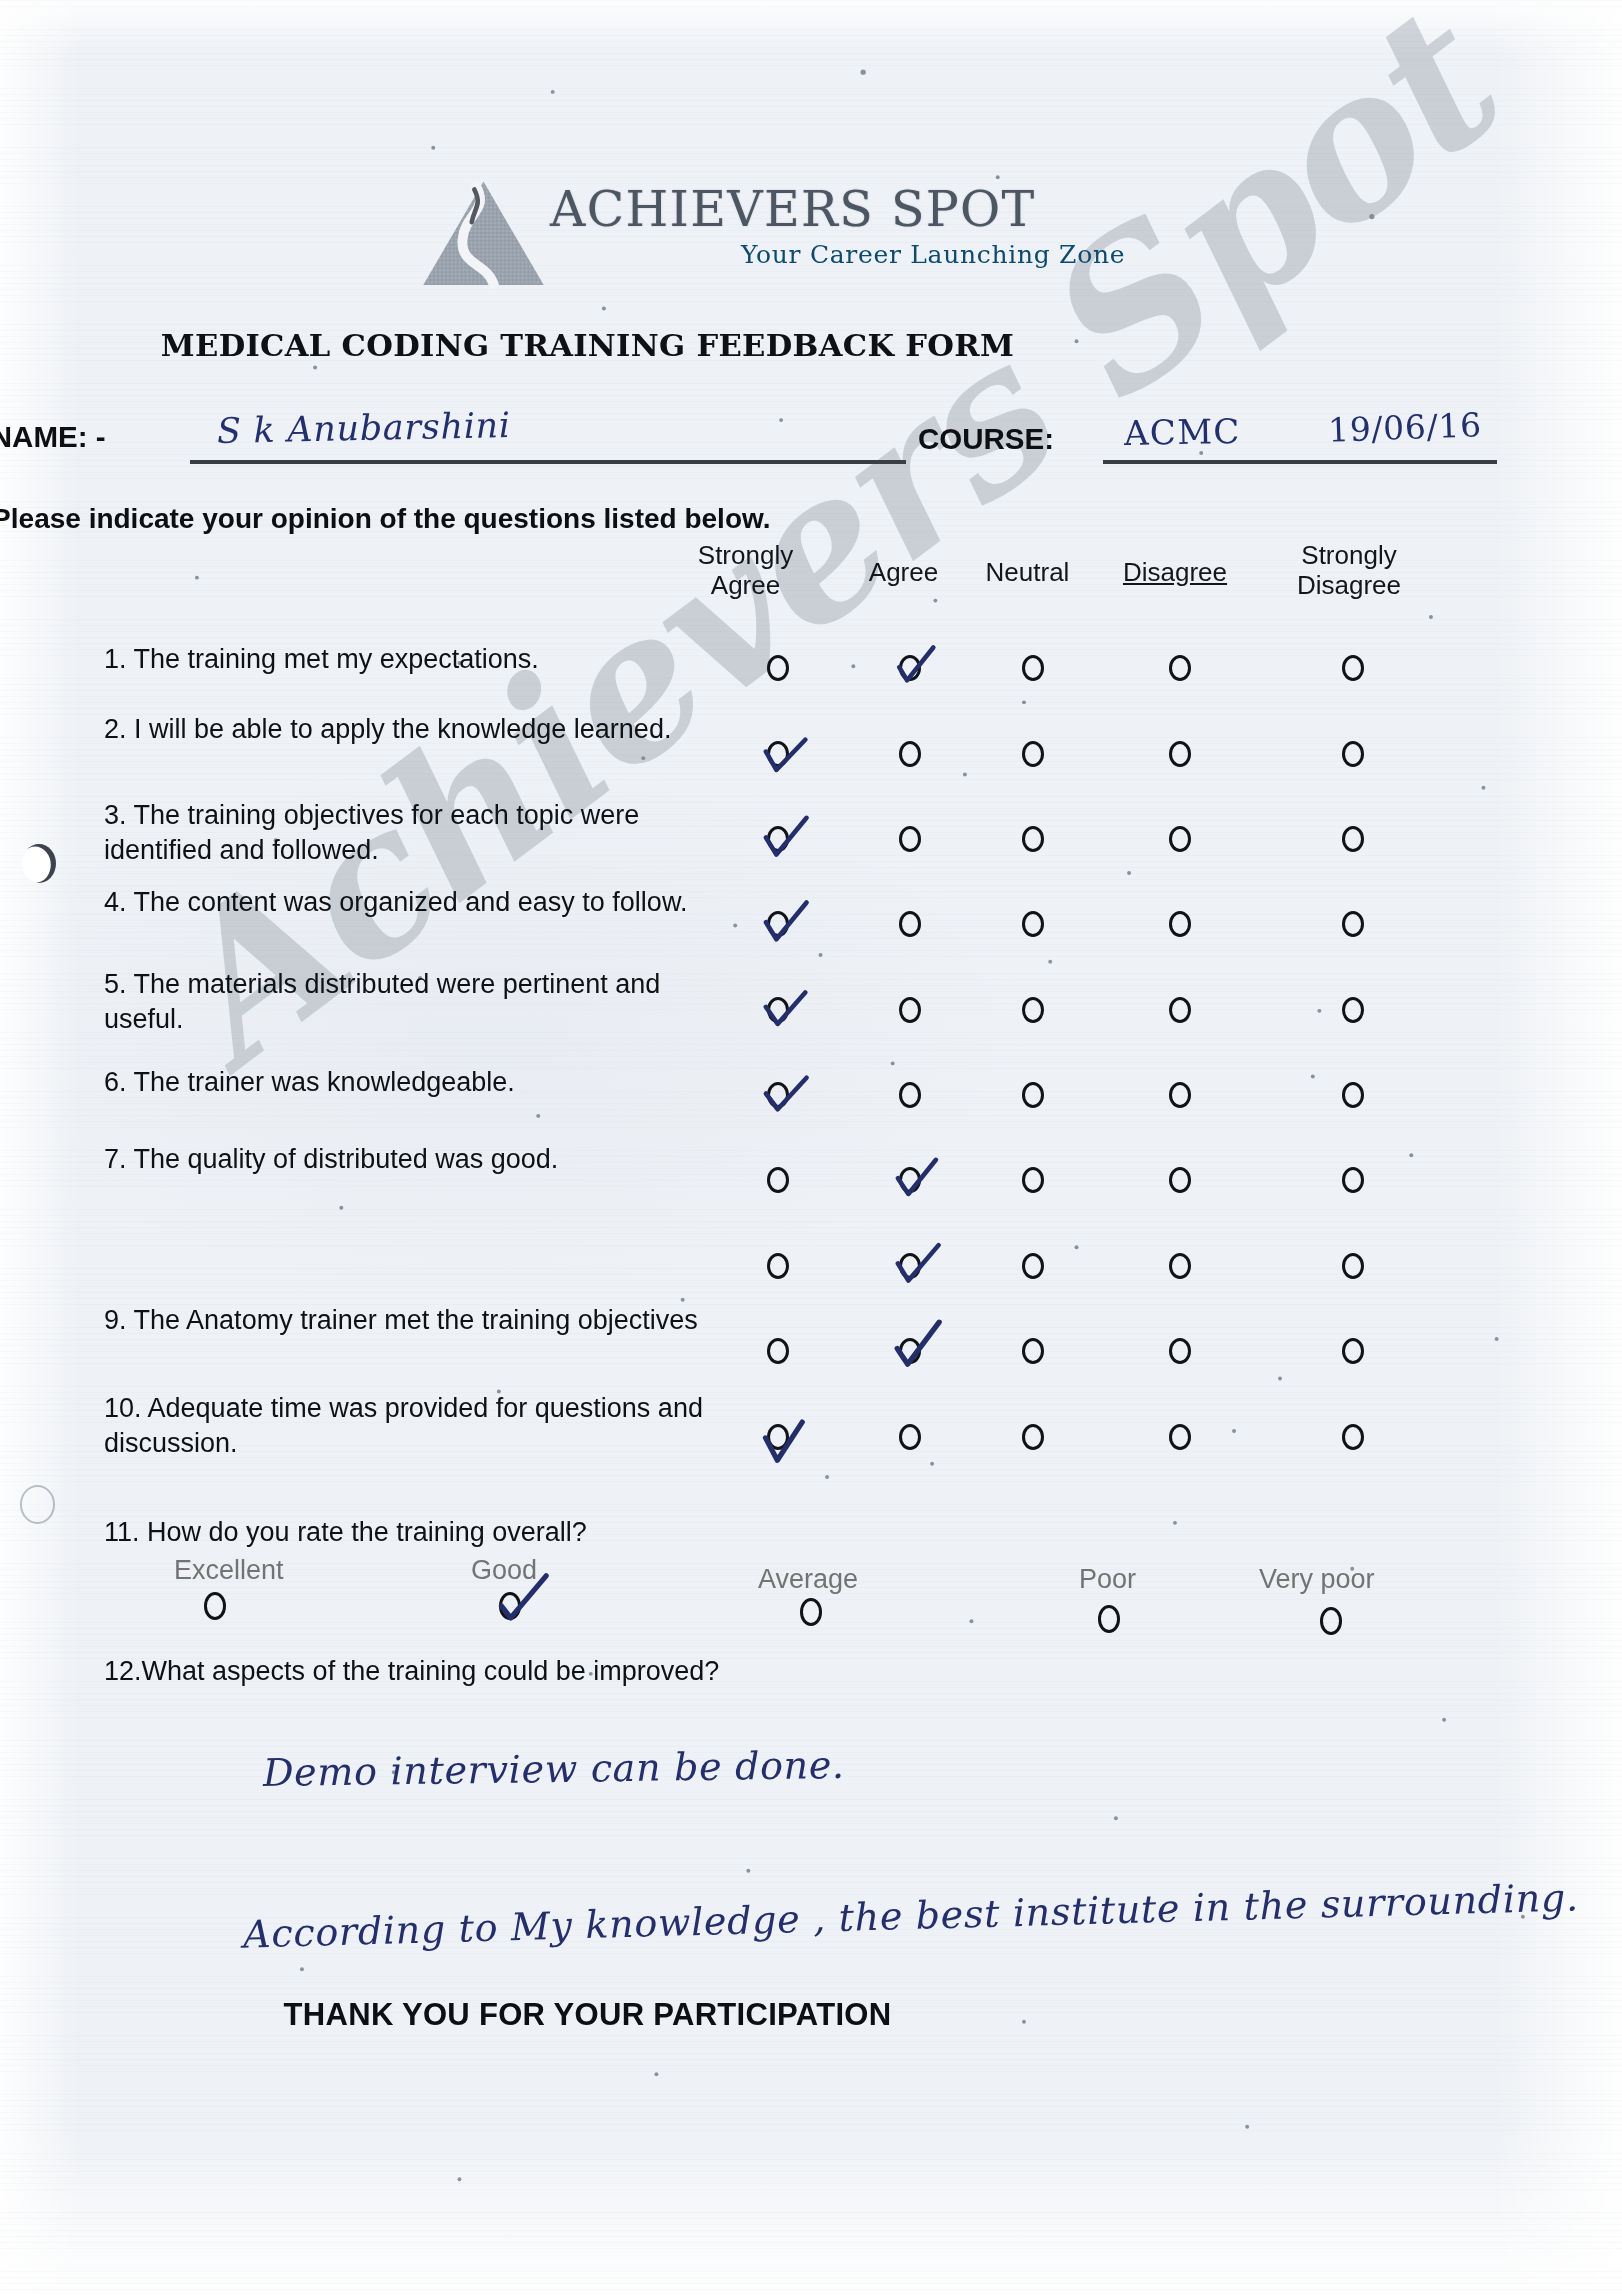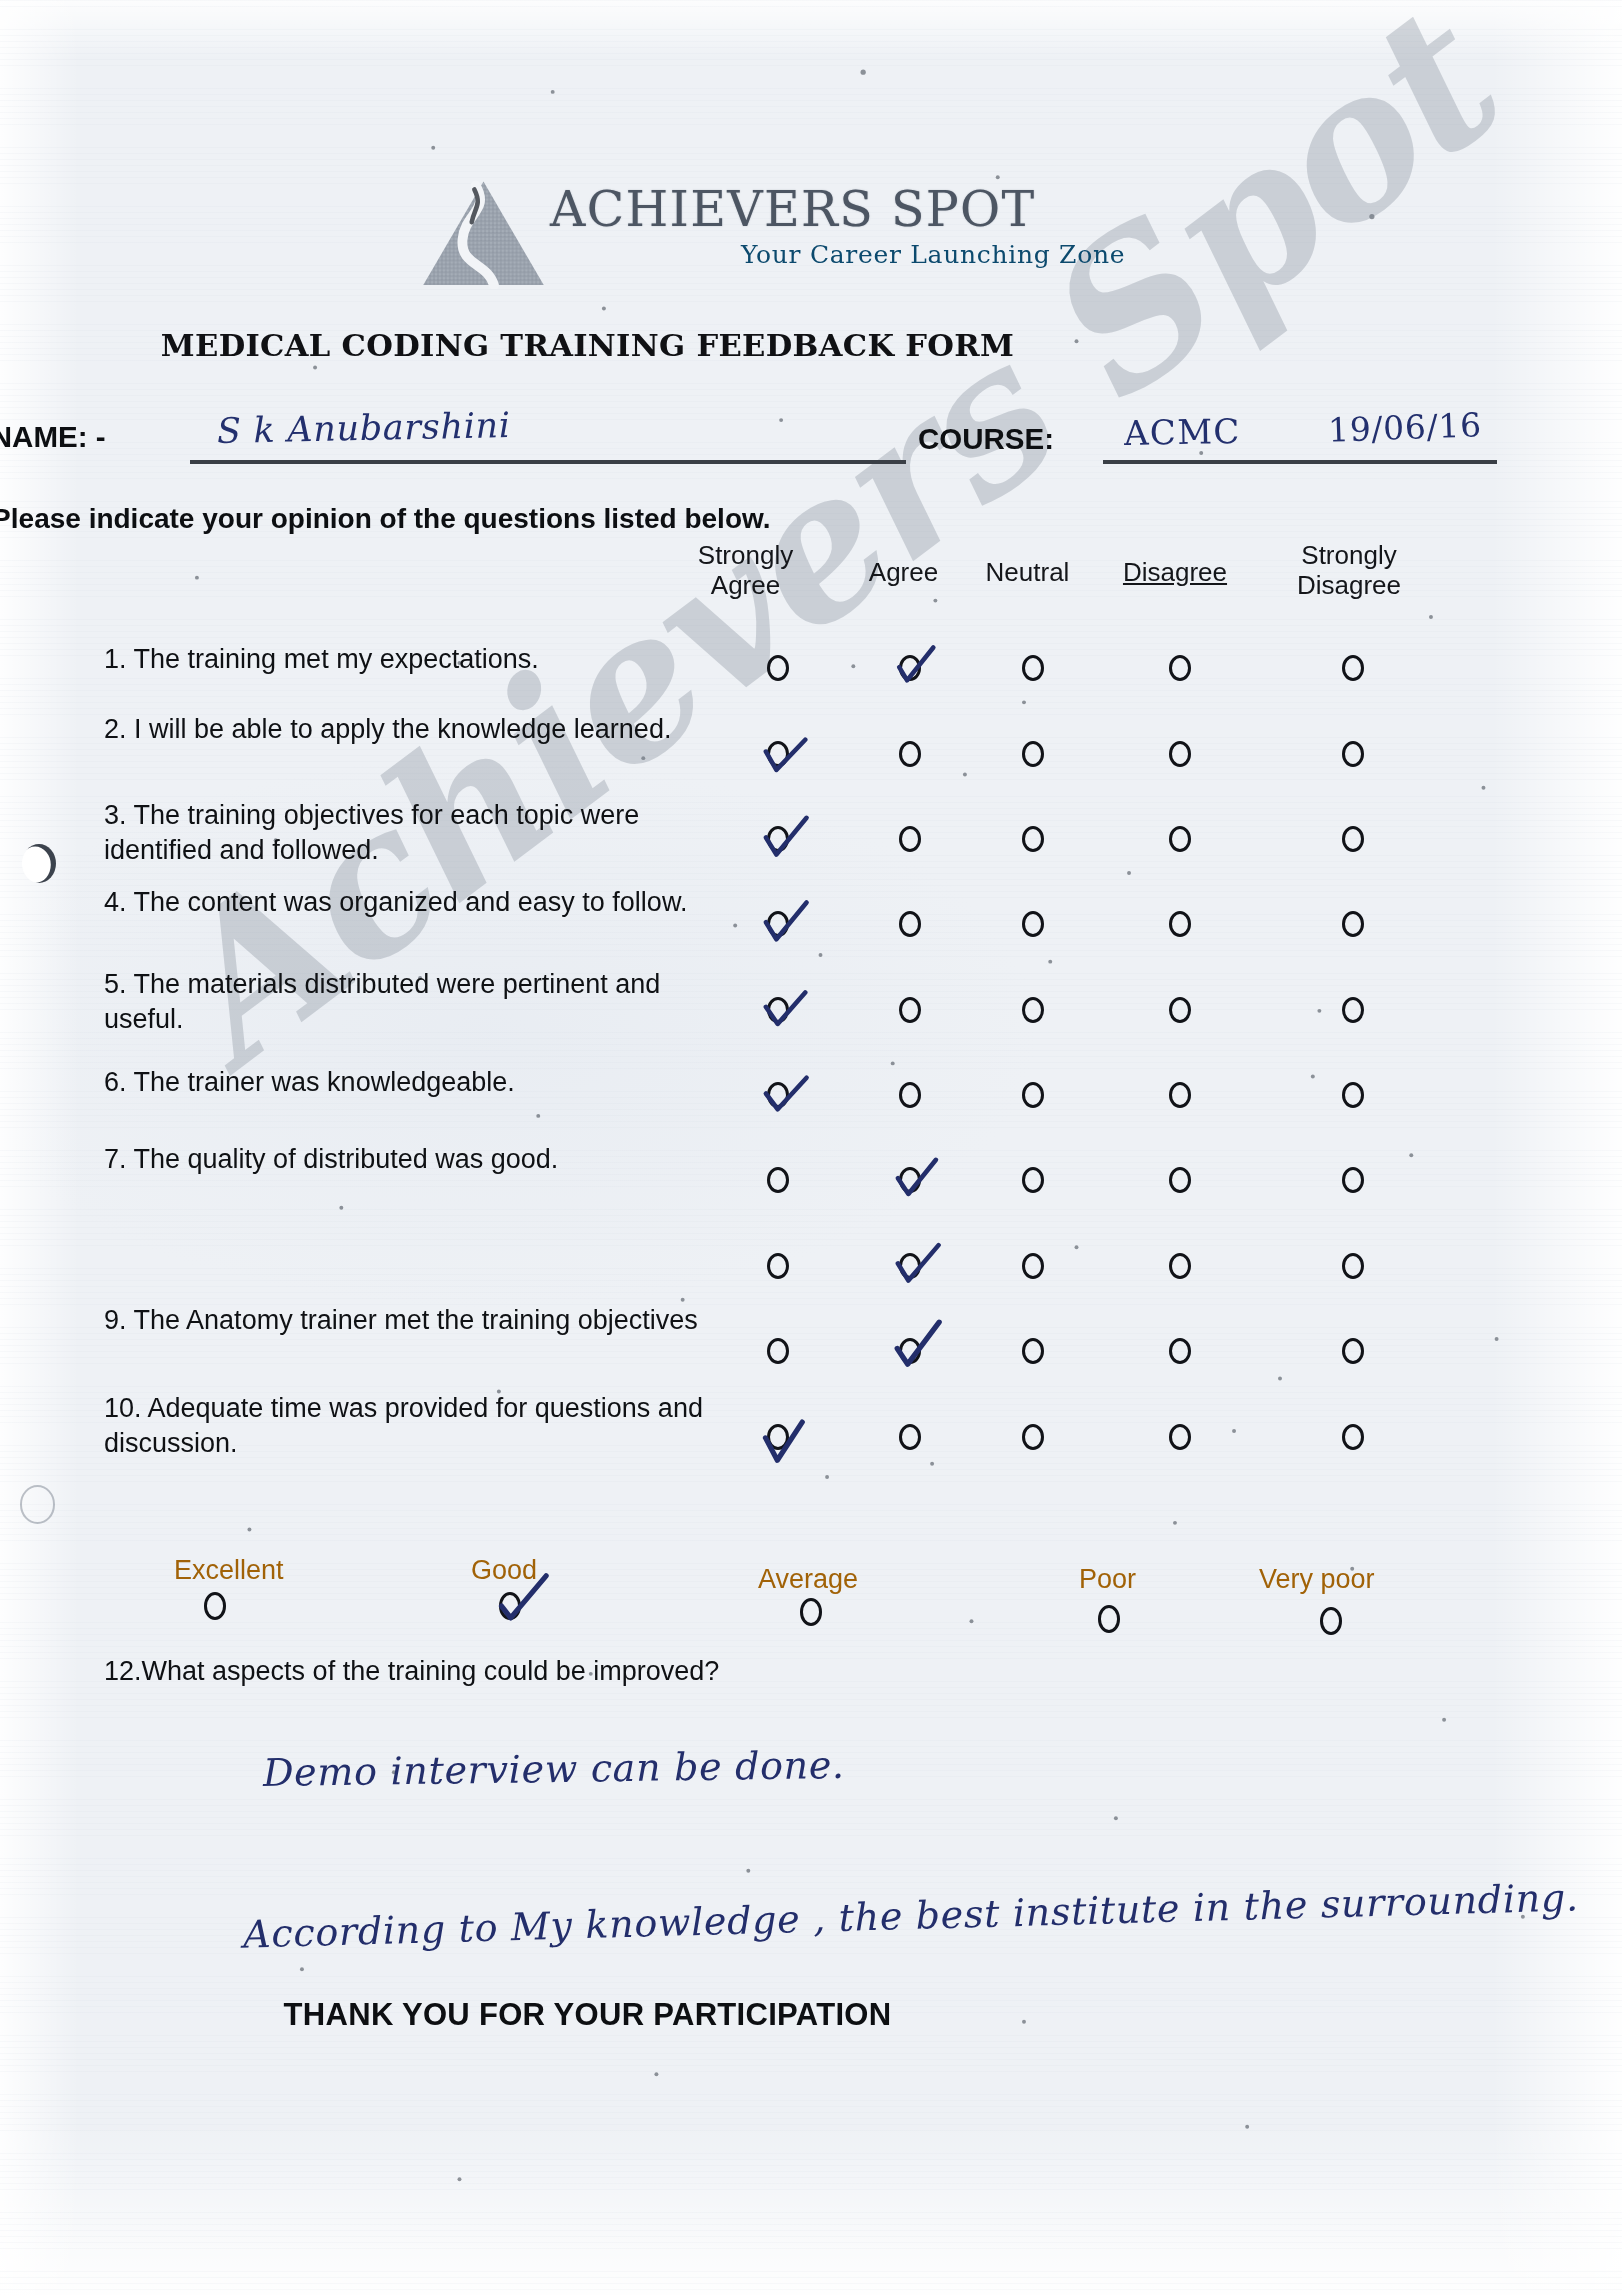--- a/index.html
+++ b/index.html
@@ -117,21 +117,21 @@
   .radio{
     position:absolute;width:22px;height:26px;
     border:3.3px solid #111318;border-radius:50%;
     box-sizing:border-box;
   }
   .tick{
     position:absolute;width:63px;height:63px;pointer-events:none;
   }
 
   
-  .rate-label{position:absolute;font-size:27px;color:#a16207;}
+  .rate-label{position:absolute;font-size:27px;color:#737373;}
   .rate-radio{
     position:absolute;width:22px;height:27.6px;
     border:3.3px solid #111318;border-radius:50%;box-sizing:border-box;
   }
 
   
   .hand{
     position:absolute;
     font-family:"DejaVu Serif",serif;font-style:italic;
     color:#232e6b;letter-spacing:0.7px;
@@ -346,20 +346,21 @@
 
   <div class="radio" style="left:767px;top:1424px;"></div>
   <div class="radio" style="left:899px;top:1424px;"></div>
   <div class="radio" style="left:1022px;top:1424px;"></div>
   <div class="radio" style="left:1169px;top:1424px;"></div>
   <div class="radio" style="left:1342px;top:1424px;"></div>
   <svg class="tick" style="left:755px;top:1409px;" viewBox="0 0 96 96">
     <path d="M16 44 L34 78 L72 20" fill="none" stroke="#232e6b" stroke-width="8" stroke-linecap="round" stroke-linejoin="round"></path>
   </svg>
 
+  <div class="q-text" style="top:1515px;width:722px;"><span>11.</span> <span>How do you rate the training overall?</span></div>
 
   <div class="rate-label" style="left:174px;top:1555px;">Excellent</div>
   <div class="rate-label" style="left:471px;top:1555px;">Good</div>
   <div class="rate-label" style="left:758px;top:1564px;">Average</div>
   <div class="rate-label" style="left:1079px;top:1564px;">Poor</div>
   <div class="rate-label" style="left:1259px;top:1564px;">Very poor</div>
 
   <div class="rate-radio" style="left:204px;top:1592px;"></div>
   <div class="rate-radio" style="left:499px;top:1592px;"></div>
   <div class="rate-radio" style="left:800px;top:1598px;"></div>

